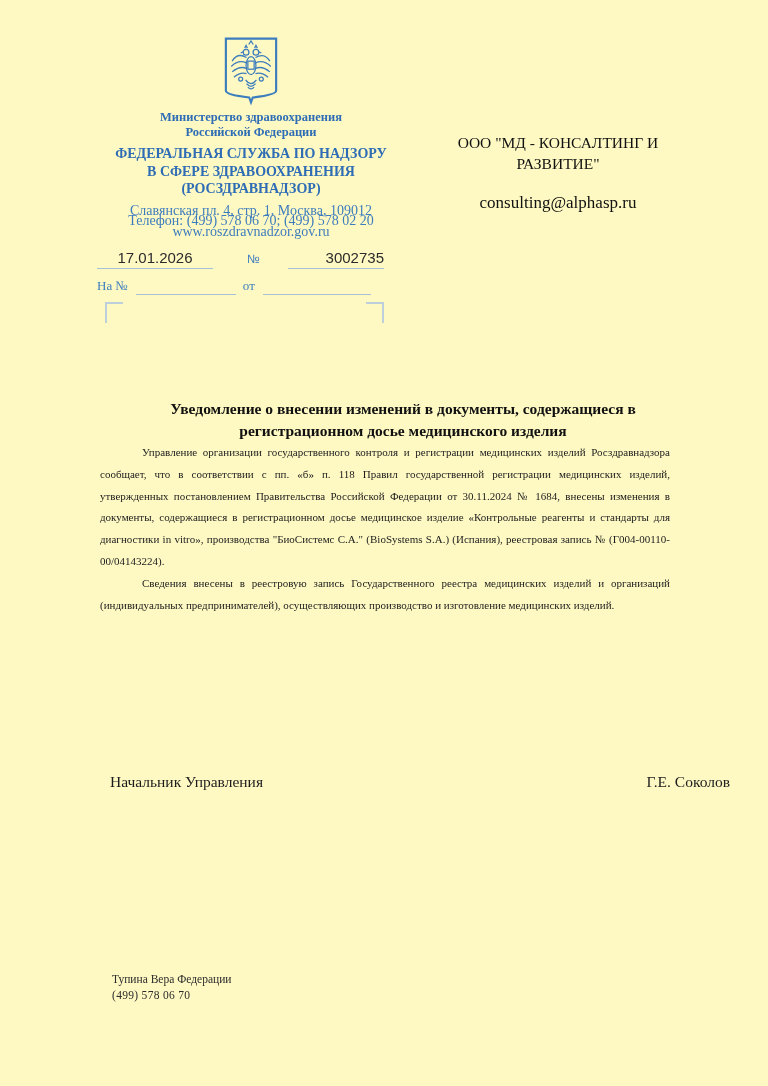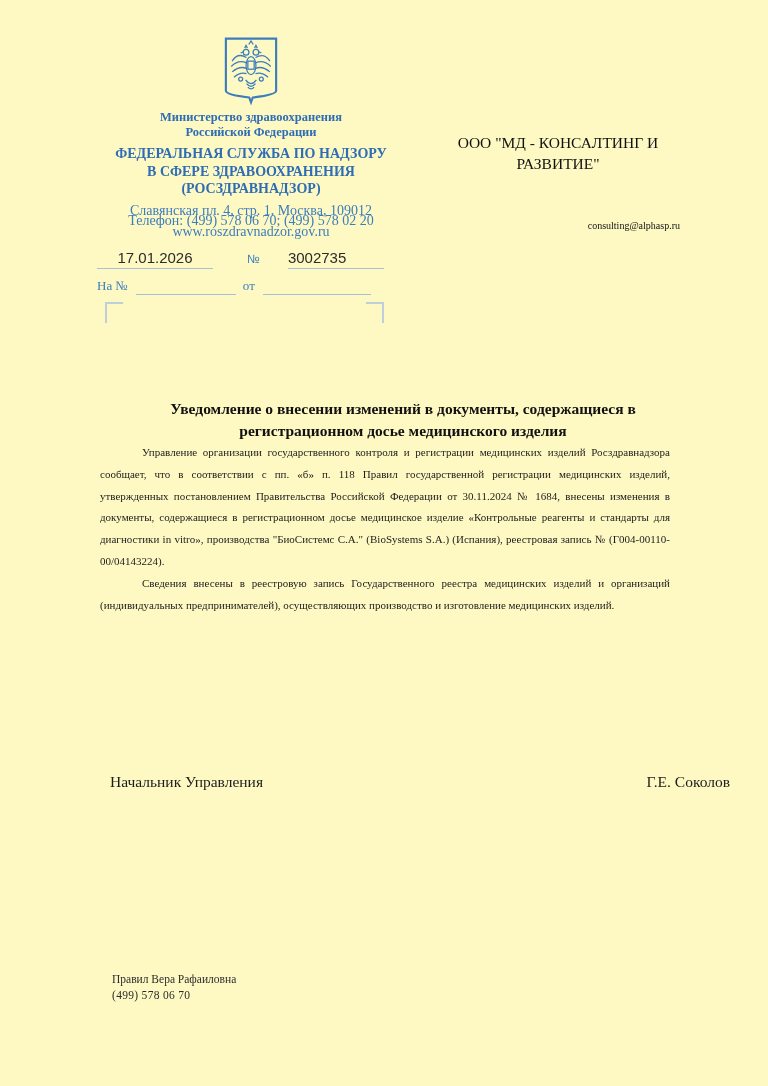--- a/index.html
+++ b/index.html
@@ -30,39 +30,39 @@
     margin-top:8px; font-size:14px; line-height:10.5px;
     color:#3d7cbd;
   }
 
   
   .addressee {
     position:absolute; left:436px; top:132px; width:244px;
     text-align:center; color:#111;
   }
   .addressee-name { font-size:15.5px; line-height:21px; }
-  .addressee-email { margin-top:46px; font-size:10px;text-align:right; }
+  .addressee-email { margin-top:19px; font-size:17px; }
 
   
   .refblock { position:absolute; left:97px; top:249px; width:287px; }
   .ref-row1 {
     display:flex; align-items:flex-end;
     font-family:Liberation Sans, sans-serif;
     gap:22px;
   }
   .date-cell {
     width:140px; text-align:center; padding-bottom:2px;
     border-bottom:1.5px solid #a6c0d6;
     font-size:15px; color:#2b2b2b;
   }
   .num-label {
     margin:0 6px 3px 12px; font-size:12px; color:#3c7dbd;
   }
   .num-cell {
-    width:116px; text-align:left; padding-bottom:2px;
+    width:116px; text-align:right; padding-bottom:2px;
     border-bottom:1.5px solid #a6c0d6;
     font-size:15px; color:#2b2b2b;
   }
   .ref-row2 {
     display:flex; align-items:flex-end; margin-top:9px;
     font-size:13px; color:#3c7dbd;
   }
   .reply-label { padding-bottom:1px; }
   .blank-a { width:100px; margin:0 7px 0 8px; border-bottom:1.5px solid #a6c0d6; height:14px; }
   .blank-b { width:108px; margin-left:8px; border-bottom:1.5px solid #a6c0d6; height:14px; }
@@ -180,17 +180,17 @@
     <p>Управление организации государственного контроля и регистрации медицинских изделий Росздравнадзора сообщает, что в соответствии с пп. «б» п. 118 Правил государственной регистрации медицинских изделий, утвержденных постановлением Правительства Российской Федерации от 30.11.2024 № 1684, внесены изменения в документы, содержащиеся в регистрационном досье медицинское изделие «Контрольные реагенты и стандарты для диагностики in vitro», производства "БиоСистемс С.А." (BioSystems S.A.) (Испания), реестровая запись № (Г004-00110-00/04143224).</p>
     <p>Сведения внесены в реестровую запись Государственного реестра медицинских изделий и организаций (индивидуальных предпринимателей), осуществляющих производство и изготовление медицинских изделий.</p>
   </div>
 
   <div class="signature">
     <div>Начальник Управления</div>
     <div>Г.Е. Соколов</div>
   </div>
 
   <div class="exec-footer">
-    <div>Правил Вера Рафаиловна</div>
+    <div>Тупина Вера Федерации</div>
     <div class="exec-phone">(499) 578 06 70</div>
   </div>
 
 </div>
 
 </body></html>

